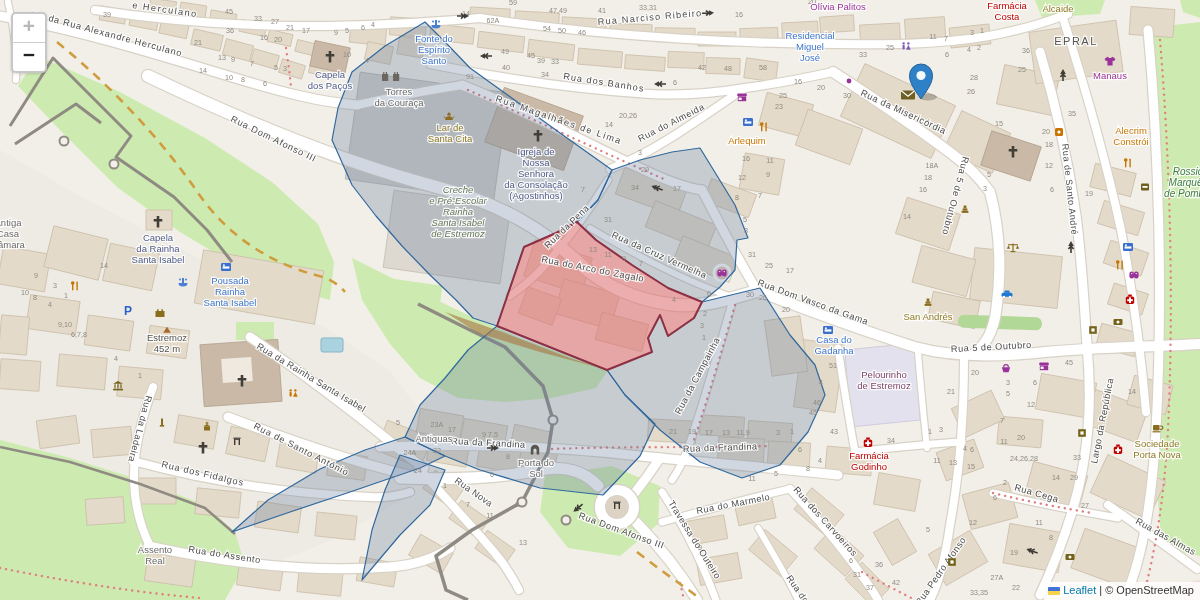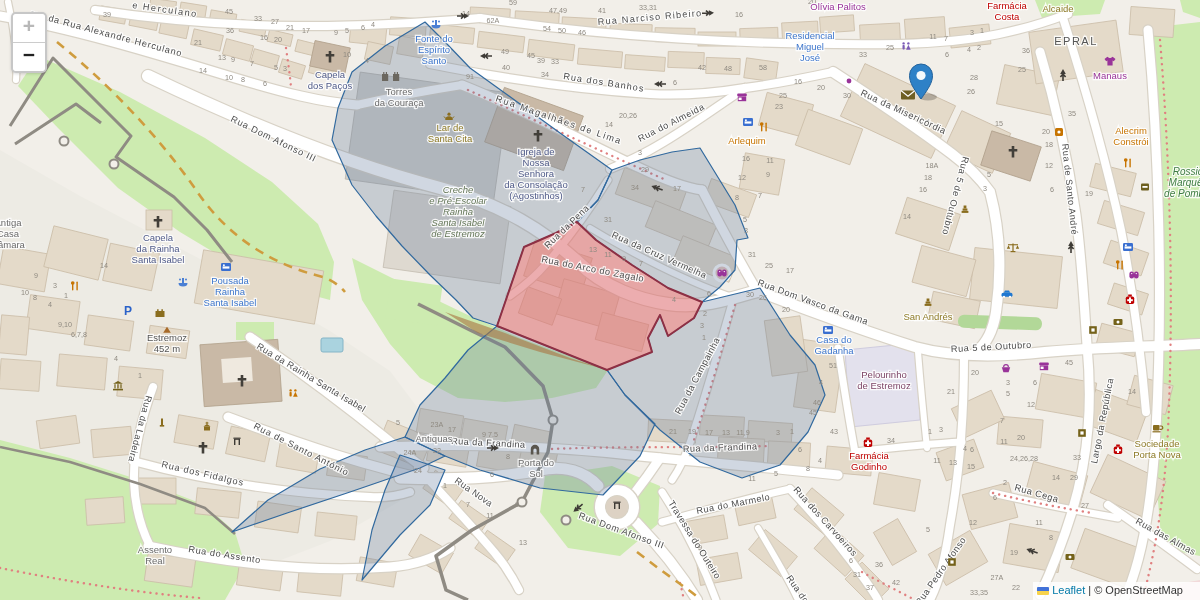--- a/index.html
+++ b/index.html
@@ -8,21 +8,21 @@
   #map-svg{position:absolute;left:0;top:0;}
   
   #zoom-control{position:absolute;left:11px;top:12px;width:32px;background:#fff;
     border:2px solid rgba(0,0,0,.22);border-radius:5px;z-index:20;box-shadow:0 1px 3px rgba(0,0,0,.15);}
   #zoom-control .zbtn{display:block;width:32px;height:28px;line-height:26px;text-align:center;
     font:bold 21px "Liberation Sans",sans-serif;cursor:pointer;user-select:none;background:#fff;}
   #zoom-in{color:#b8b8b8;border-bottom:1px solid #ccc;border-radius:4px 4px 0 0;}
   #zoom-out{color:#222;border-radius:0 0 4px 4px;}
   
   #attribution{position:absolute;right:0;bottom:0;background:rgba(255,255,255,.82);
-    font:11px/15px "Liberation Sans",sans-serif;color:#333;padding:1px 17px 2px 4px;z-index:20;}
+    font:11px/15px "Liberation Sans",sans-serif;color:#333;padding:1px 6px 2px 4px;z-index:20;}
   #attribution a{color:#0078A8;text-decoration:none;cursor:pointer;}
   .flag{display:inline-block;width:12px;height:8px;border-radius:1px;vertical-align:-1px;margin-right:3px;
     background:linear-gradient(#4272d8 50%,#f7d24b 50%);}
   text{font-family:"Liberation Sans",sans-serif;}
 </style>
 </head>
 <body>
 
 <div id="stage">
   <svg id="map-svg" width="1200" height="600" viewBox="0 0 1200 600">

